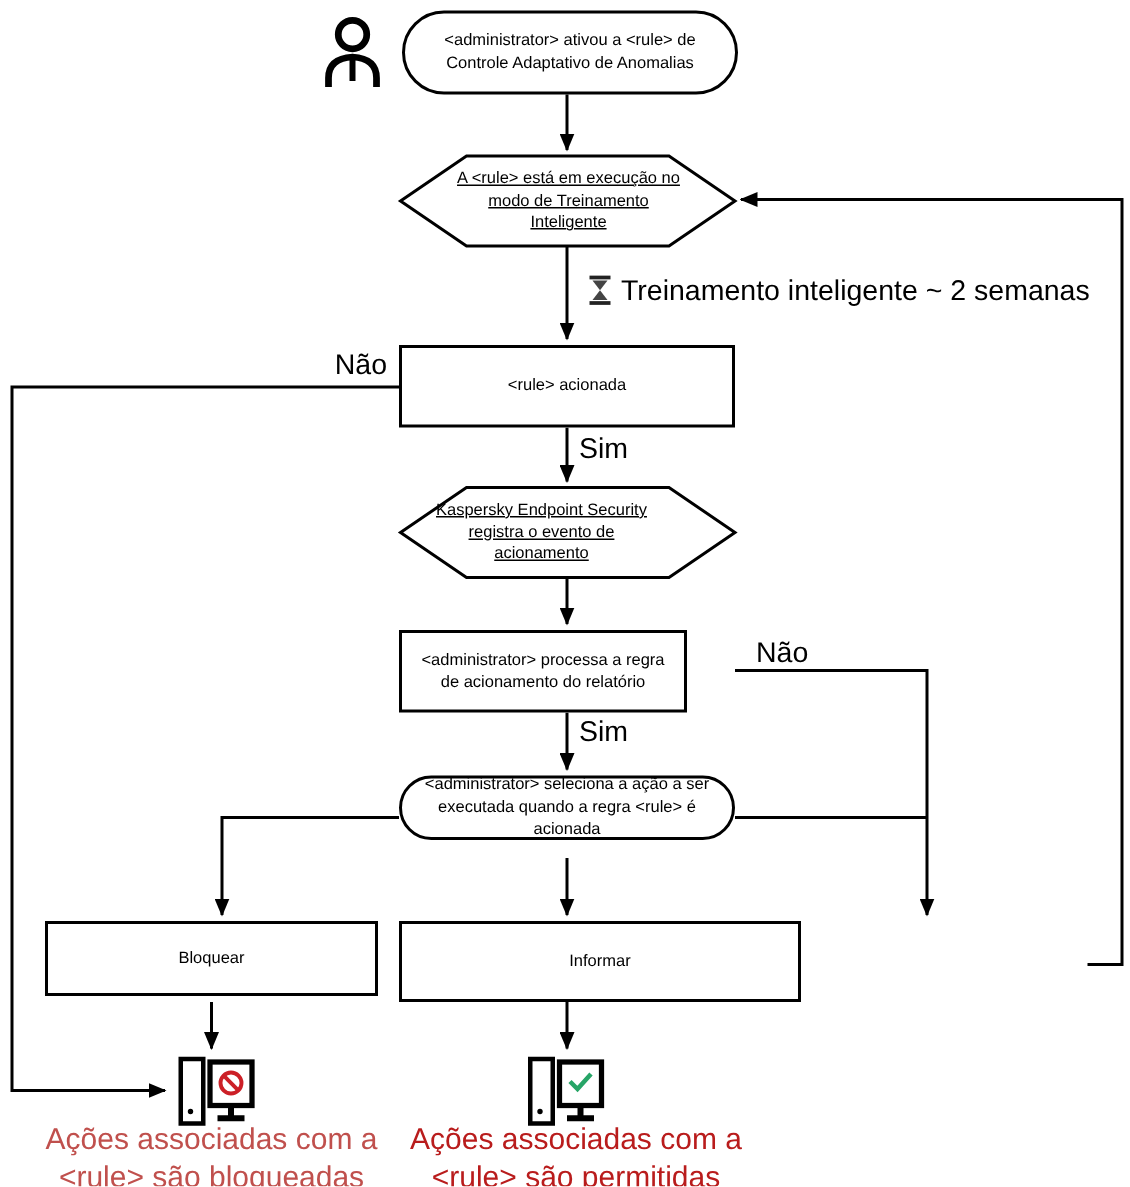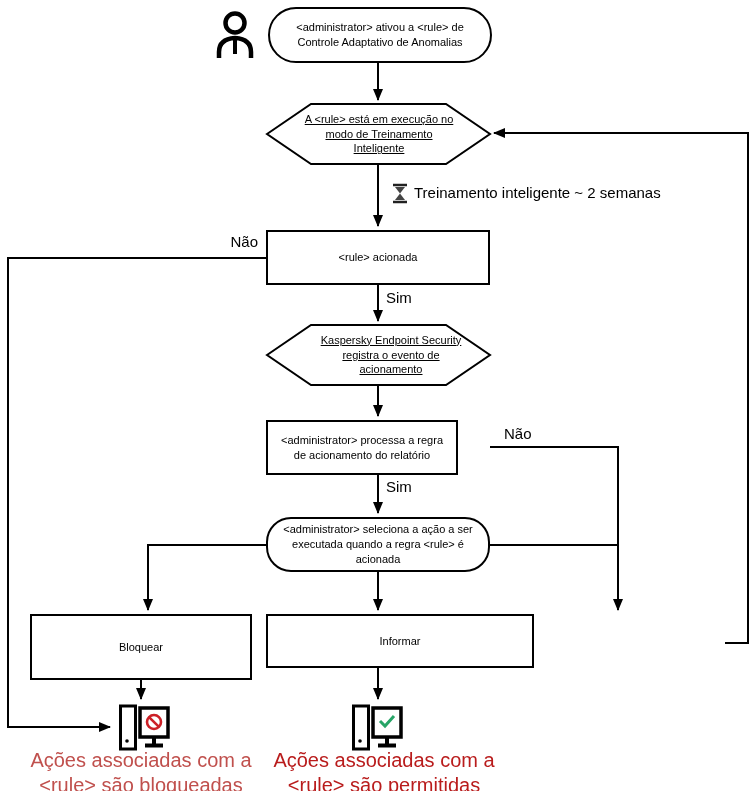--- a/index.html
+++ b/index.html
@@ -9,21 +9,21 @@
   }
   #wires{position:absolute;left:0;top:0;z-index:1;}
   .node{
     position:absolute;z-index:2;display:flex;align-items:center;justify-content:center;
     text-align:center;font-size:11px;line-height:1.35;box-sizing:border-box;padding:2px 10px;
   }
   .rect{background:#fff;border:2px solid #000;}
   .stadium{background:#fff;border:2px solid #000000;border-radius:28px;}
   .hextext{background:transparent;border:none;text-decoration:underline;}
   .lbl{
-    position:absolute;z-index:2;font-size:15px;white-space:nowrap;
+    position:absolute;z-index:2;font-size:19px;white-space:nowrap;
   }
   .caption{
     position:absolute;z-index:2;font-size:20px;line-height:1.25;text-align:center;
   }
   .cap-blocked{color:#c0504d;}
   .cap-allowed{color:#b91c1c;}
 </style>
 </head>
 <body>
 
@@ -94,28 +94,28 @@
 
   <div class="node hextext" style="left:290px;top:104px;width:178px;height:60px;">A &lt;rule&gt; está em execução no modo de Treinamento Inteligente</div>
 
   <div class="lbl" style="left:414px;top:184px;">Treinamento inteligente ~ 2 semanas</div>
 
   <div class="node rect" style="left:266px;top:230px;width:224px;height:55px;">&lt;rule&gt; acionada</div>
 
   <div class="lbl" style="left:210px;top:233px;width:48px;text-align:right;">Não</div>
   <div class="lbl" style="left:386px;top:289px;">Sim</div>
 
-  <div class="node hextext" style="left:302px;top:325px;width:178px;height:60px;text-align:center;">Kaspersky Endpoint Security registra o evento de acionamento</div>
+  <div class="node hextext" style="left:272px;top:325px;width:178px;height:60px;text-align:center;">Kaspersky Endpoint Security registra o evento de acionamento</div>
 
   <div class="node rect" style="left:266px;top:420px;width:192px;height:55px;">&lt;administrator&gt; processa a regra de acionamento do relatório</div>
 
   <div class="lbl" style="left:504px;top:425px;">Não</div>
   <div class="lbl" style="left:386px;top:478px;">Sim</div>
 
-  <div class="node rect" style="left:266px;top:517px;width:224px;height:55px;border-radius:25px;">&lt;administrator&gt; seleciona a ação a ser executada quando a regra &lt;rule&gt; é acionada</div>
+  <div class="node rect" style="left:266px;top:517px;width:224px;height:43px;border-radius:25px;">&lt;administrator&gt; seleciona a ação a ser executada quando a regra &lt;rule&gt; é acionada</div>
 
-  <div class="node rect" style="left:30px;top:614px;width:222px;height:66px;">Bloquear</div>
+  <div class="node rect" style="left:30px;top:614px;width:222px;height:50px;">Bloquear</div>
   <div class="node rect" style="left:266px;top:614px;width:268px;height:54px;">Informar</div>
 
   <div class="caption cap-blocked" style="left:26px;top:748px;width:230px;">Ações associadas com a &lt;rule&gt; são bloqueadas</div>
   <div class="caption cap-allowed" style="left:268px;top:748px;width:232px;">Ações associadas com a &lt;rule&gt; são permitidas</div>
 
 </div>
 
 </body></html>

